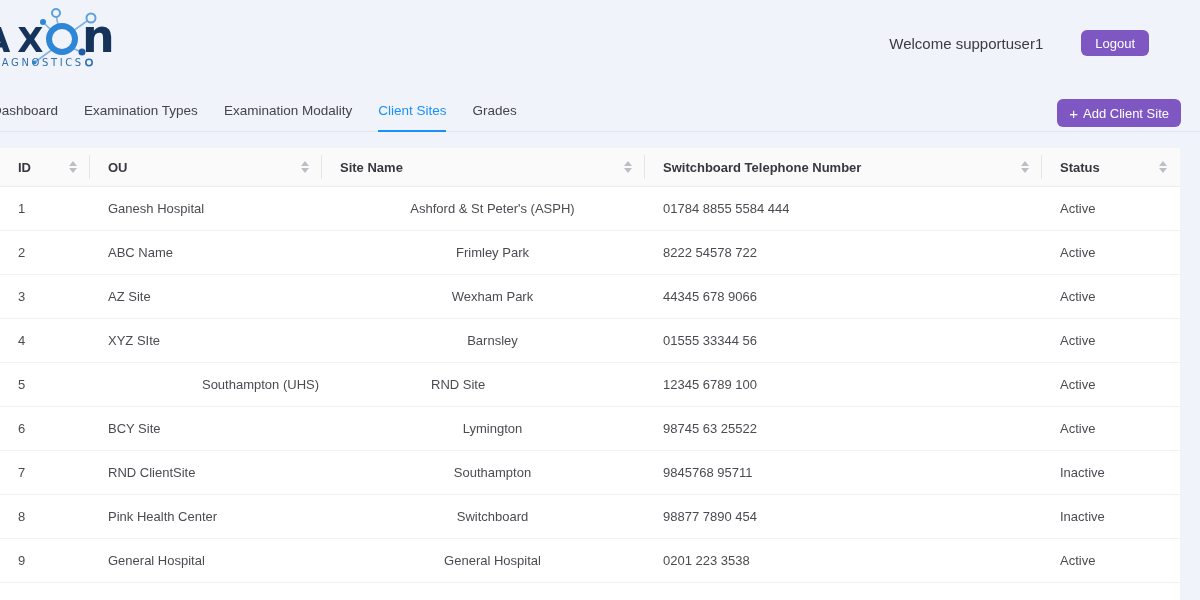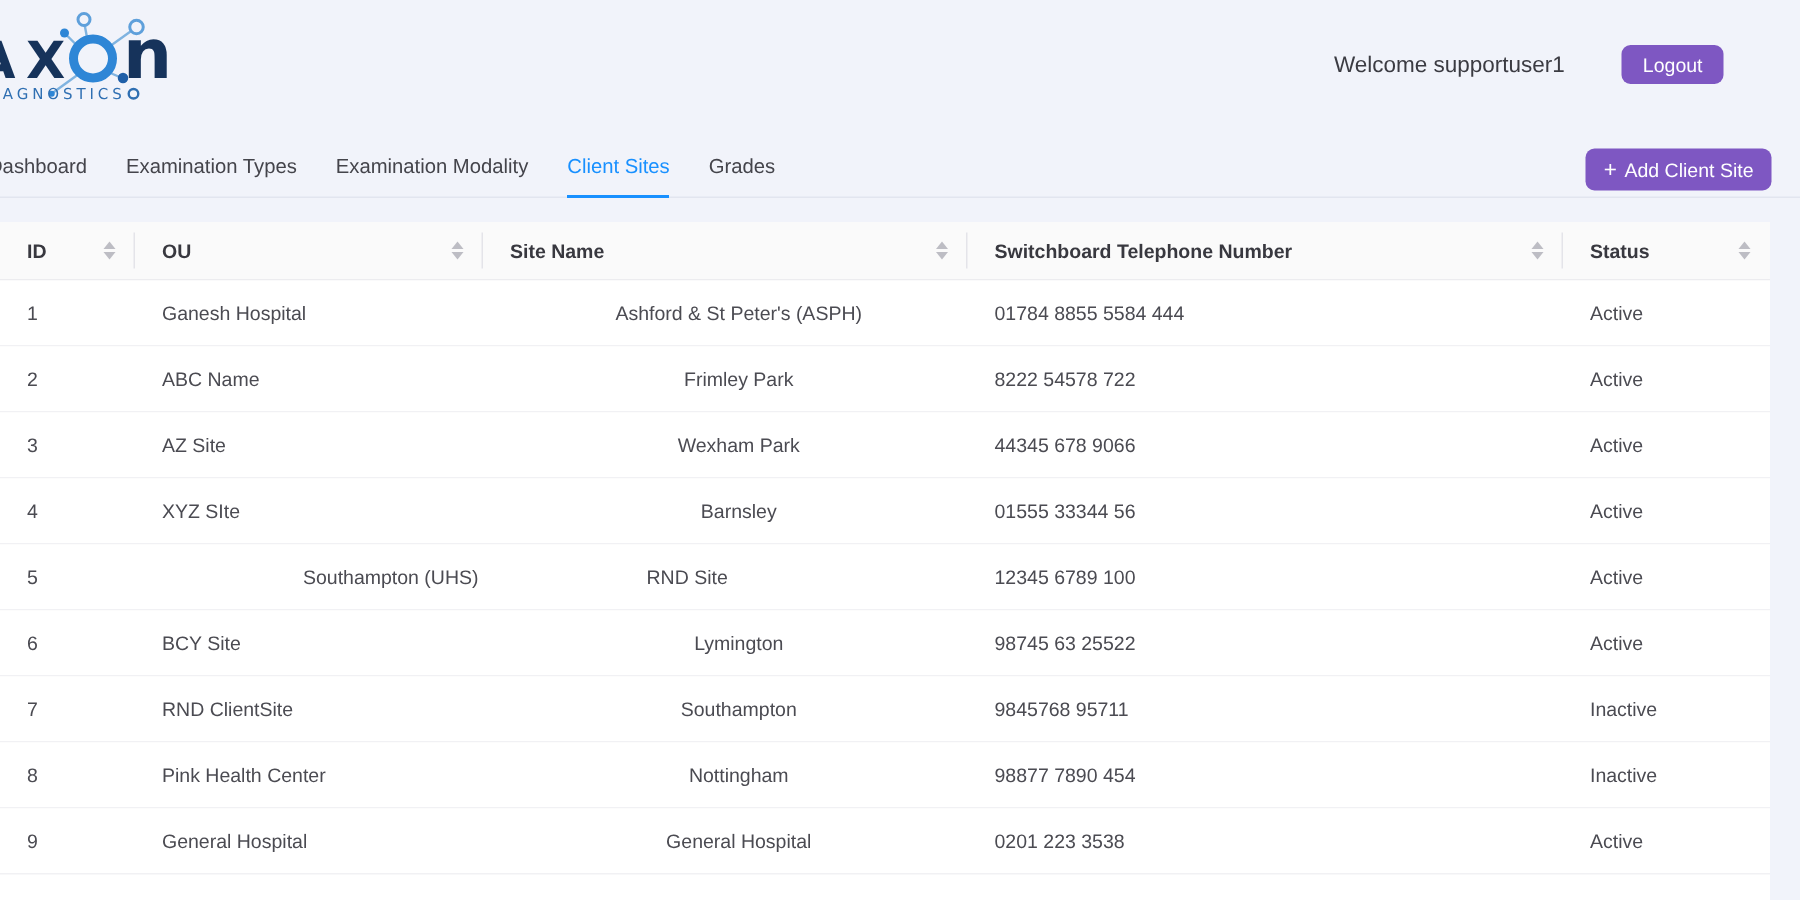--- a/index.html
+++ b/index.html
@@ -235,21 +235,21 @@
     <div class="td col-id">7</div>
     <div class="td col-ou">RND ClientSite</div>
     <div class="td col-site">Southampton</div>
     <div class="td col-phone">9845768 95711</div>
     <div class="td col-status">Inactive</div>
   </div>
 
   <div class="tr">
     <div class="td col-id">8</div>
     <div class="td col-ou">Pink Health Center</div>
-    <div class="td col-site">Nottingham</div>
+    <div class="td col-site">Switchboard</div>
     <div class="td col-phone">98877 7890 454</div>
     <div class="td col-status">Inactive</div>
   </div>
 
   <div class="tr">
     <div class="td col-id">9</div>
     <div class="td col-ou">General Hospital</div>
     <div class="td col-site">General Hospital</div>
     <div class="td col-phone">0201 223 3538</div>
     <div class="td col-status">Active</div>

